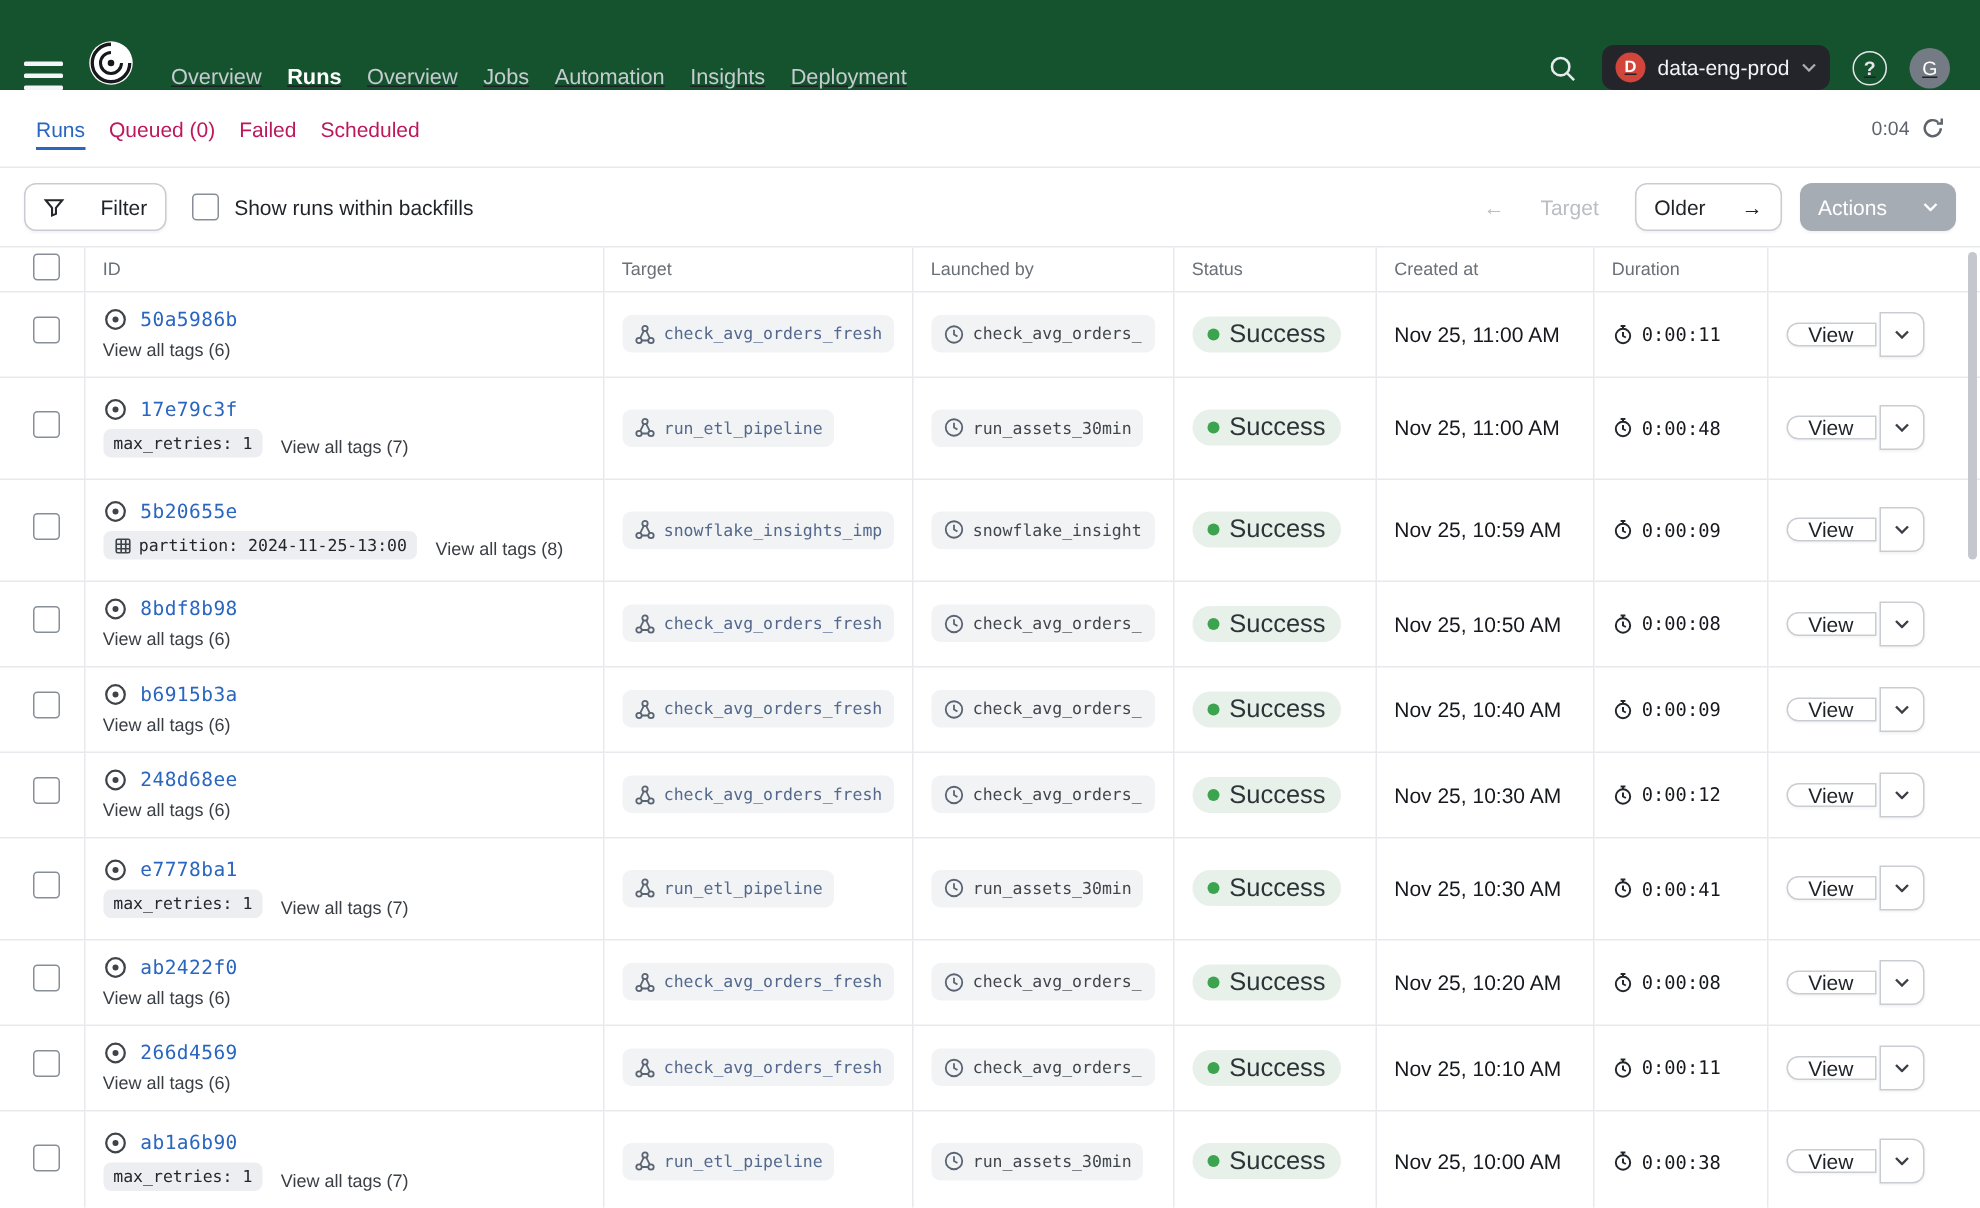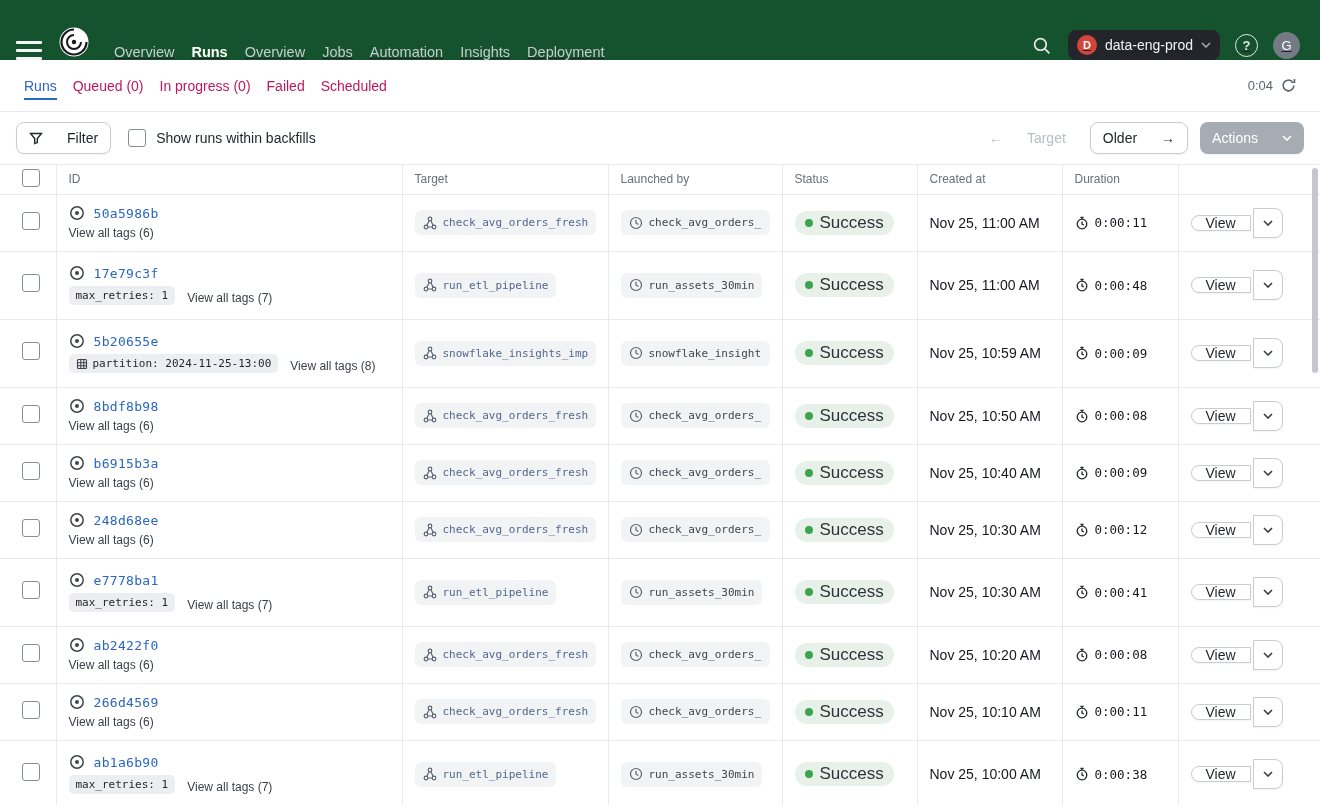--- a/index.html
+++ b/index.html
@@ -124,21 +124,20 @@
     </div>
     <div class="help-circle">?</div>
     <div class="avatar">G</div>
   </div>
 </div>
 
 <div class="tabs-row">
   <div class="runs-tabs">
       <div class="tab active">Runs</div>
       <div class="tab">Queued (0)</div>
-      <div class="tab">In progress (0)</div>
       <div class="tab">Failed</div>
       <div class="tab">Scheduled</div>
     </div>
   <div class="tabs-right">
     <span>0:04</span>
     <span class="refresh-icon">
       <svg width="15" height="15" viewBox="0 0 14 14" fill="none" stroke="#5E646B" stroke-width="1.5">
         <path d="M12 7a5 5 0 1 1-1.7-3.8"></path>
           <path d="M12.6 1v3h-3"></path>
       </svg>

